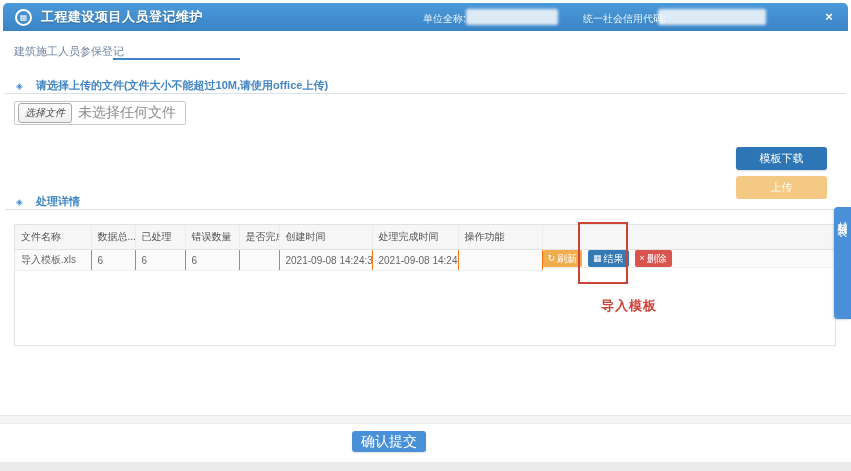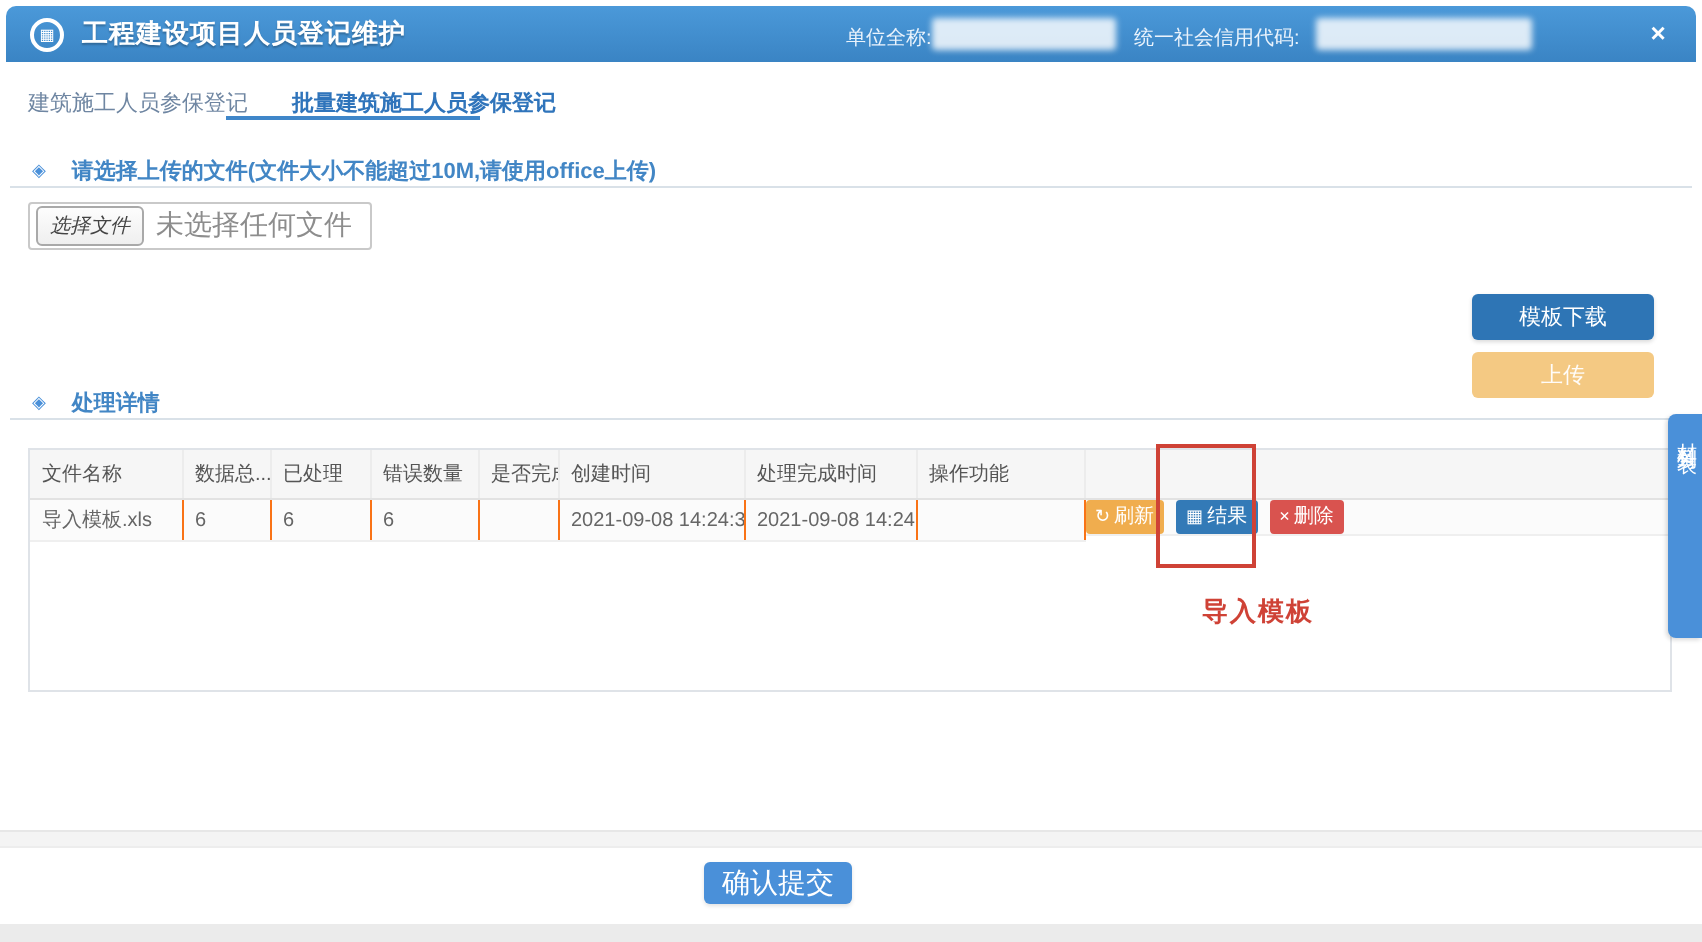--- a/index.html
+++ b/index.html
@@ -22,21 +22,21 @@
     border: 2px solid #ffffff; border-radius: 50%;
     display: flex; align-items: center; justify-content: center;
     font-size: 8px; color: #ffffff; flex: 0 0 auto;
   }
   .win-title {
     margin-left: 9px; font-size: 13px; font-weight: bold;
     text-shadow: 0 1px 1px rgba(0,0,0,.25); letter-spacing: .5px;
   }
   .tb-label { position: absolute; font-size: 10px; color: #eaf3fc; top: 9px; }
   .tb-label.unit { left: 420px; }
-  .tb-label.code { left: 564px; text-align: right; }
+  .tb-label.code { left: 580px; text-align: right; }
   .redacted {
     position: absolute; top: 6px; height: 16px; border-radius: 2px;
     background: rgba(255,255,255,.82); filter: blur(1.5px);
   }
   .redacted.unit-val { left: 463px; width: 92px; }
   .redacted.code-val { left: 655px; width: 108px; }
   .close-btn {
     position: absolute; right: 10px; top: 5px; width: 18px; height: 18px;
     font-size: 13px; color: #ffffff; text-align: center; line-height: 18px;
     cursor: pointer; font-weight: bold;
@@ -157,21 +157,20 @@
     <span class="win-title">工程建设项目人员登记维护</span>
     <span class="tb-label unit">单位全称:</span>
     <span class="redacted unit-val"></span>
     <span class="tb-label code">统一社会信用代码:</span>
     <span class="redacted code-val"></span>
     <span class="close-btn">×</span>
   </div>
 
   <div class="tabs">
     <span class="tab inactive">建筑施工人员参保登记</span>
-    <span class="tab active">批量建筑施工人员参保登记</span>
   </div>
   <div class="tab-underline"></div>
 
   <div class="section-head sh-upload">
     <span class="diamond">◈</span>
     <span>请选择上传的文件(文件大小不能超过10M,请使用office上传)</span>
   </div>
   <div class="divider dv1"></div>
 
   <div class="file-box">

